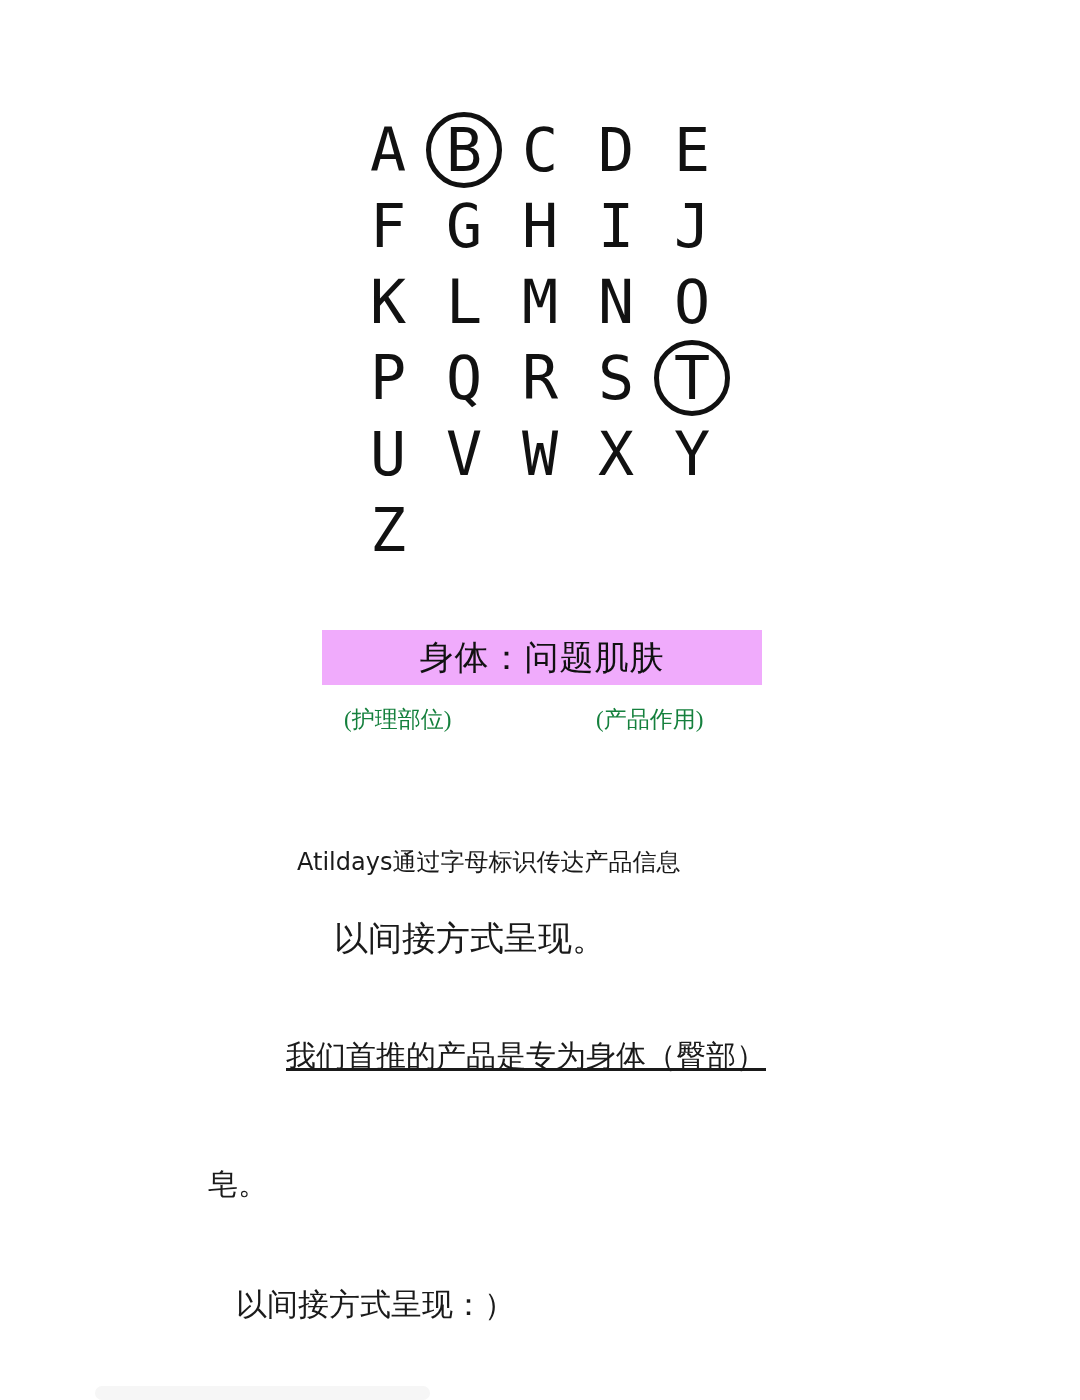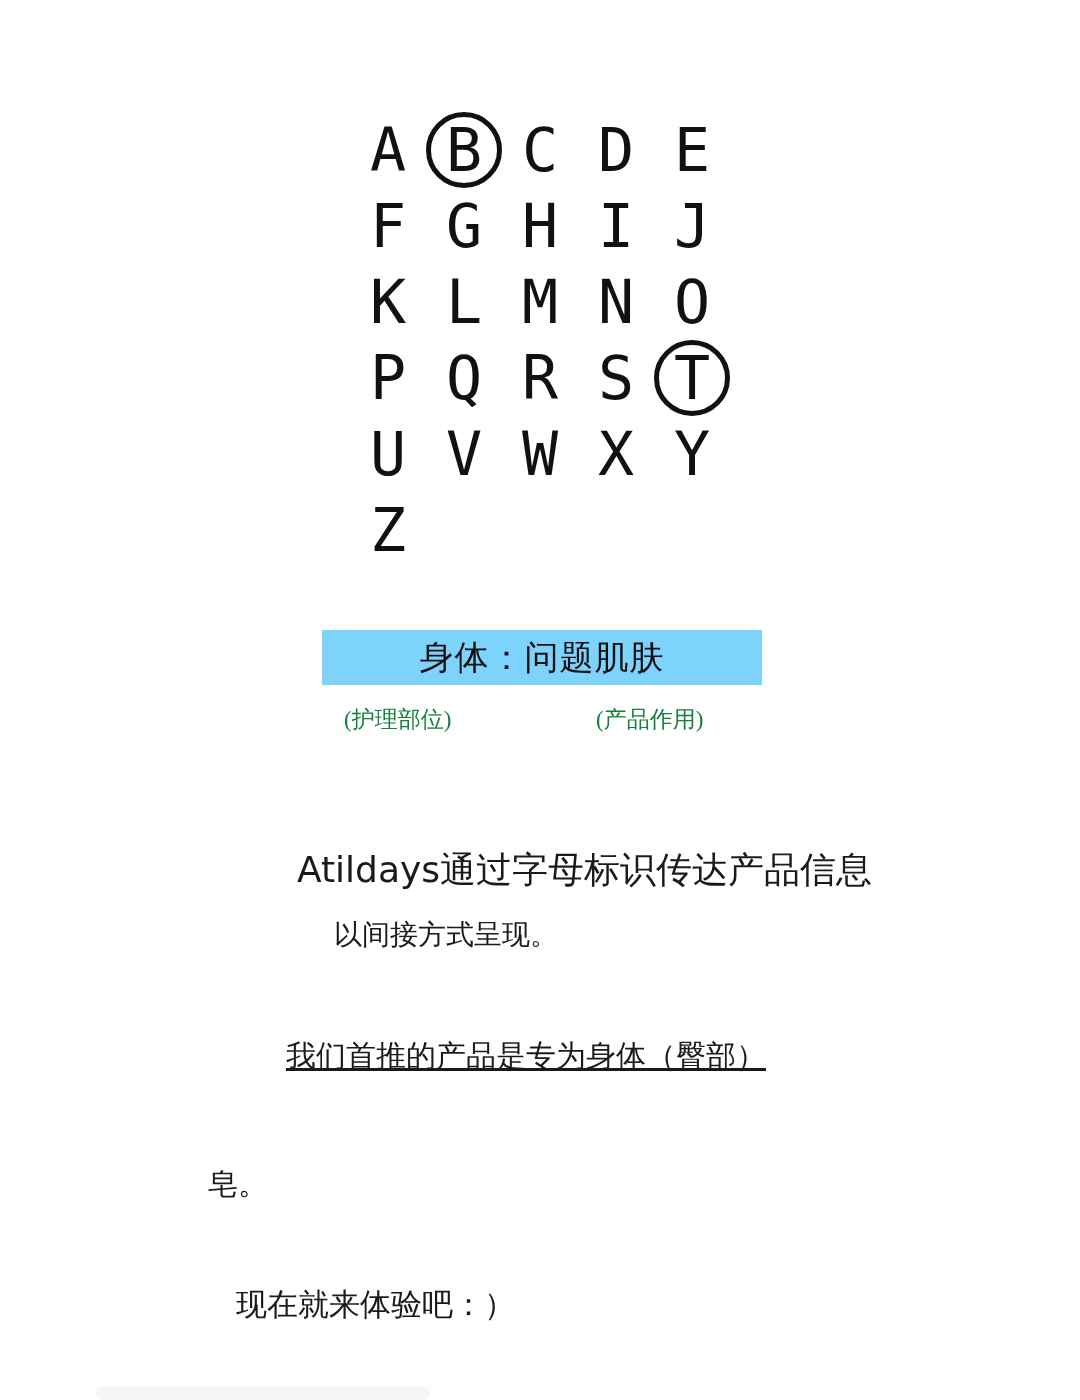--- a/index.html
+++ b/index.html
@@ -48,21 +48,21 @@
     transform: translate(-50%, -50%);
   }
 
   
   .title-band {
     position: absolute;
     left: 322px;
     top: 630px;
     width: 440px;
     height: 55px;
-    background: #7dd3fc;
+    background: #f0abfc;
     display: flex;
     align-items: center;
     justify-content: center;
   }
   .title-band .title-text {
     font-family: "Liberation Serif", "DejaVu Serif", serif;
     font-size: 34px;
     letter-spacing: 1px;
     color: #111111;
     white-space: nowrap;
@@ -86,22 +86,22 @@
     white-space: nowrap;
     color: #1a1a1a;
     line-height: 1.2;
   }
   .sans-line {
     font-family: "DejaVu Sans", "Liberation Sans", sans-serif;
   }
   .serif-line {
     font-family: "Liberation Serif", "DejaVu Serif", serif;
   }
-  .intro-1 { left: 297px; top: 848px;  font-size: 36px; }
-  .intro-2 { left: 334px; top: 918px;  font-size: 28px; }
+  .intro-1 { left: 297px; top: 848px;  font-size: 24px; }
+  .intro-2 { left: 334px; top: 918px;  font-size: 34px; }
   .body-1  { left: 286px; top: 1038px; font-size: 30px; text-decoration: underline; }
   .body-2  { left: 399px; top: 1102px; font-size: 30px; }
   .body-3  { left: 208px; top: 1166px; font-size: 30px; }
   .cta     { left: 236px; top: 1286px; font-size: 31px; }
 
   
   .footer-bar {
     position: absolute;
     left: 95px;
     top: 1386px;
@@ -155,17 +155,17 @@
 
   <p class="text-line sans-line intro-1">Atildays通过字母标识传达产品信息</p>
 
   <p class="text-line sans-line intro-2">以间接方式呈现。</p>
 
   <p class="text-line serif-line body-1">我们首推的产品是专为身体（臀部）</p>
 
 
   <p class="text-line serif-line body-3">皂。</p>
 
-  <p class="text-line serif-line cta">现在就来体验吧：）</p>
+  <p class="text-line serif-line cta">以间接方式呈现：）</p>
 
   <div class="footer-bar"></div>
 
 </div>
 
 </body></html>

